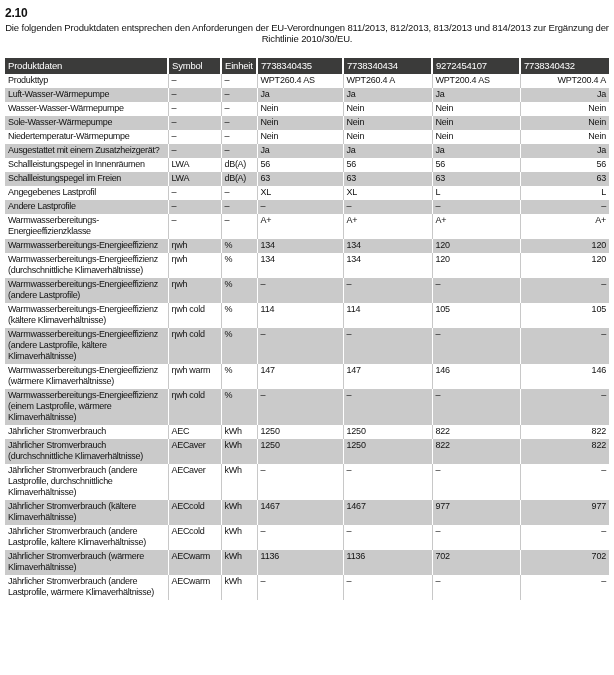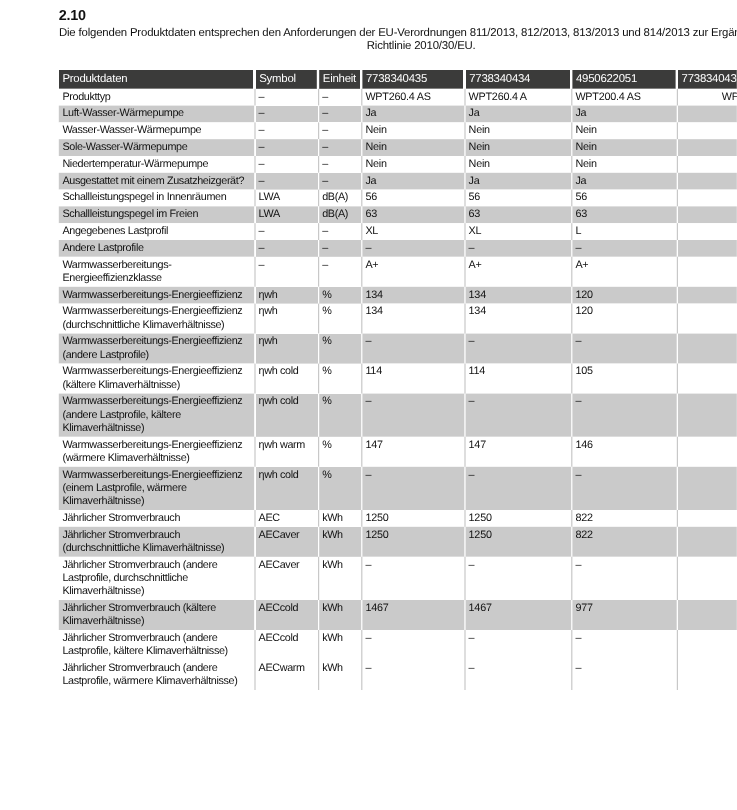--- a/index.html
+++ b/index.html
@@ -2,21 +2,21 @@
 <html style="--header-bg: #3b3b3a; --stripe-bg: #cacaca;"><head>
 <meta charset="utf-8">
 <style>
   html,body { margin:0; padding:0; background:#ffffff; }
   body {
     width:614px; height:675px; overflow:hidden;
     font-family:"Liberation Sans", sans-serif;
     color:#111111;
     -webkit-font-smoothing:antialiased;
   }
-  .page { padding:4px 5px 0 5px;margin-left:44px; }
+  .page { padding:4px 5px 0 5px; }
 
   .heading {
     display:flex; align-items:baseline;
     font-weight:bold; font-size:12px; letter-spacing:-0.2px;
     margin:2px 0 3px 0;
   }
   .heading .num { width:33px; flex:0 0 33px; }
 
   .intro {
     font-size:9.5px; line-height:1.15; letter-spacing:-0.15px;
@@ -74,21 +74,21 @@
         <col style="width:88px">
         <col style="width:89px">
     </colgroup>
     <thead>
       <tr>
           <th>Produktdaten</th>
           <th>Symbol</th>
           <th>Einheit</th>
           <th>7738340435</th>
           <th>7738340434</th>
-          <th>4950622051</th>
+          <th>9272454107</th>
           <th>7738340432</th>
         </tr>
     </thead>
     <tbody>
         <tr class="plain">
           <td class="lbl">Produkttyp</td>
           <td class="sym">–</td>
           <td class="sym">–</td>
           <td>WPT260.4 AS</td>
           <td>WPT260.4 A</td>
@@ -286,20 +286,29 @@
         </tr>
         <tr class="plain">
           <td class="lbl">Jährlicher Stromverbrauch (andere Lastprofile, kältere Klimaverhältnisse)</td>
           <td class="sym">AECcold</td>
           <td class="sym">kWh</td>
           <td>–</td>
           <td>–</td>
           <td>–</td>
           <td>–</td>
         </tr>
+        <tr class="stripe">
+          <td class="lbl">Jährlicher Stromverbrauch (wärmere Klimaverhältnisse)</td>
+          <td class="sym">AECwarm</td>
+          <td class="sym">kWh</td>
+          <td>1136</td>
+          <td>1136</td>
+          <td>702</td>
+          <td>702</td>
+        </tr>
         <tr class="plain">
           <td class="lbl">Jährlicher Stromverbrauch (andere Lastprofile, wärmere Klimaverhältnisse)</td>
           <td class="sym">AECwarm</td>
           <td class="sym">kWh</td>
           <td>–</td>
           <td>–</td>
           <td>–</td>
           <td>–</td>
         </tr>
       </tbody>

